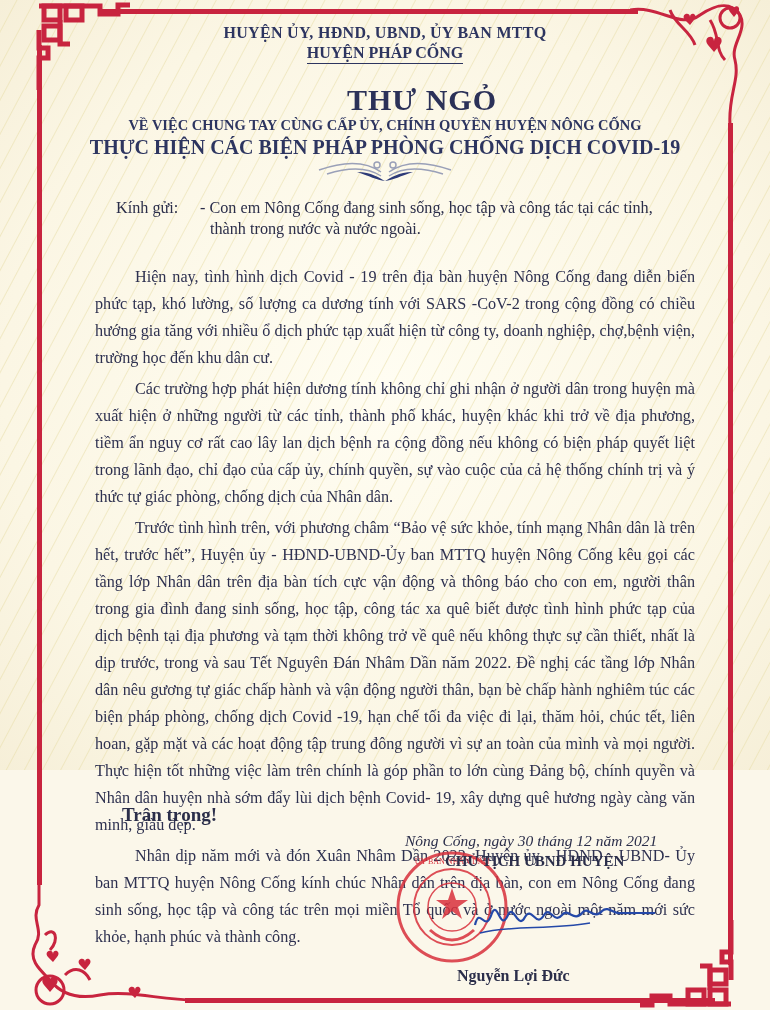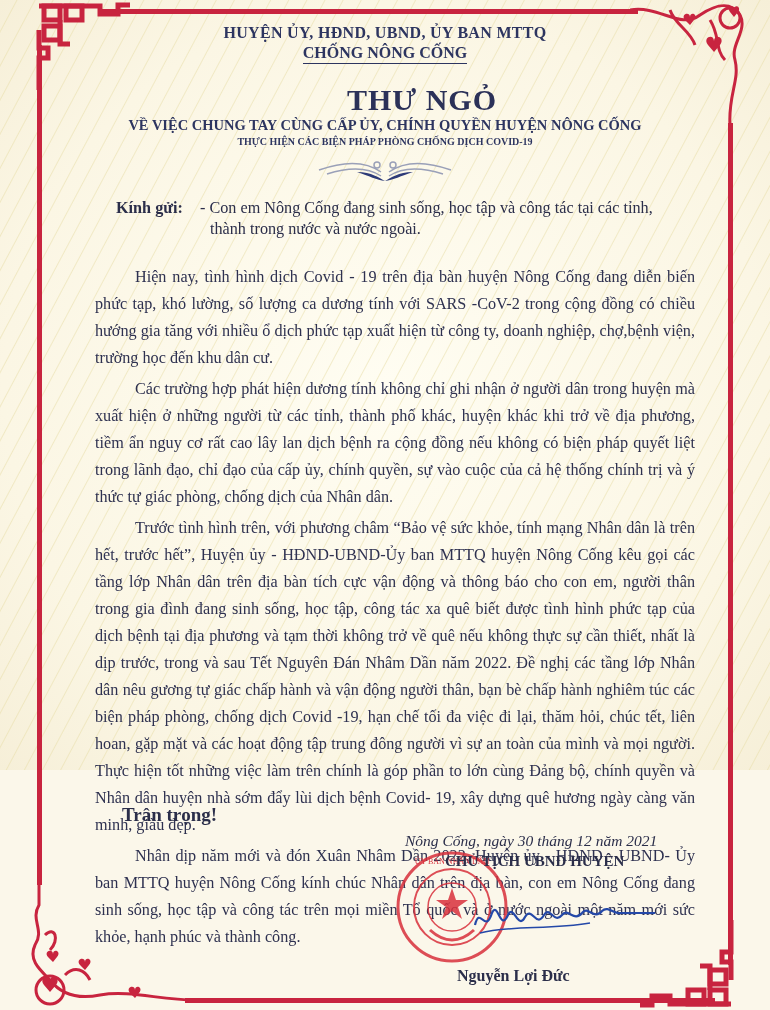--- a/index.html
+++ b/index.html
@@ -22,27 +22,27 @@
   .corner { position:absolute; }
   .header {
     position:absolute; left:0; width:770px; text-align:center; font-weight:bold;
     color:#2d3560;
   }
   .h-org1 { top:24px; font-size:16px; letter-spacing:0.3px; }
   .h-org2 { top:44px; font-size:16px; }
   .h-org2 span { border-bottom:1.5px solid #2d3560; padding-bottom:2px; }
   .h-title { top:83px; font-size:30px; letter-spacing:1px; color:#2b3158;margin-left:37px; }
   .h-sub1 { top:117px; font-size:14.5px; }
-  .h-sub2 { top:136px; font-size:10px; }
+  .h-sub2 { top:136px; font-size:20px; }
   .ornament { position:absolute; left:317px; top:156px; }
 
   .body-text { position:absolute; left:95px; width:600px; font-size:16.2px; line-height:27px; color:#2e3150; }
   .para { text-indent:40px; text-align:justify; margin:0 0 4px 0; }
   .recipients { position:absolute; left:116px; top:198px; width:590px; font-size:16.2px; line-height:20.6px; }
-  .rec-label { position:absolute; left:0; top:0; font-weight:bold; }
+  .rec-label { position:absolute; left:0; top:0; font-weight:normal; }
   .rec-list { position:absolute; left:84px; top:0; width:510px; }
   .rec-item { margin:0; }
   .rec-cont { padding-left:10px; }
 
   .closing { position:absolute; left:122px; top:804px; font-weight:bold; font-size:19px; }
   .sign-place { position:absolute; left:405px; top:832px; font-style:italic; font-size:15.5px; }
   .sign-title { position:absolute; left:445px; top:853px; font-weight:bold; font-size:15px; }
   .sign-name { position:absolute; left:457px; top:967px; font-weight:bold; font-size:16px; }
   .seal { position:absolute; left:395px; top:850px; }
   .signature { position:absolute; left:470px; top:895px; }
@@ -103,21 +103,21 @@
     </g>
     <g fill="#c8243f">
       <path d="M24 110 c-6 -8 6 -12 6 -4 c0 -8 12 -4 6 4 l-6 7 z"></path>
       <path d="M60 90 c-5 -6 5 -9 5 -3 c0 -6 9 -3 4 3 l-4 5 z"></path>
       <path d="M110 118 c-5 -6 5 -9 5 -3 c0 -6 9 -3 4 3 l-4 5 z"></path>
       <path d="M28 82 c-5 -6 5 -9 5 -3 c0 -6 9 -3 4 3 l-4 5 z"></path>
     </g>
   </svg>
 
   <div class="header h-org1">HUYỆN ỦY, HĐND, UBND,  ỦY BAN MTTQ</div>
-  <div class="header h-org2"><span>CHỐNG NÔNG CỐNG</span></div>
+  <div class="header h-org2"><span>HUYỆN PHÁP CỐNG</span></div>
   <div class="header h-title">THƯ NGỎ</div>
   <div class="header h-sub1">VỀ VIỆC CHUNG TAY CÙNG CẤP ỦY, CHÍNH QUYỀN HUYỆN NÔNG CỐNG</div>
   <div class="header h-sub2">THỰC HIỆN CÁC BIỆN PHÁP PHÒNG CHỐNG DỊCH COVID-19</div>
 
   <svg class="ornament" width="136" height="26">
     <g fill="none" stroke="#9aa0b8" stroke-width="1.5">
       <path d="M2 14 C30 4, 50 6, 64 16"></path>
       <path d="M134 14 C106 4, 86 6, 72 16"></path>
       <path d="M10 18 C35 10, 52 12, 64 20"></path>
       <path d="M126 18 C101 10, 84 12, 72 20"></path>

